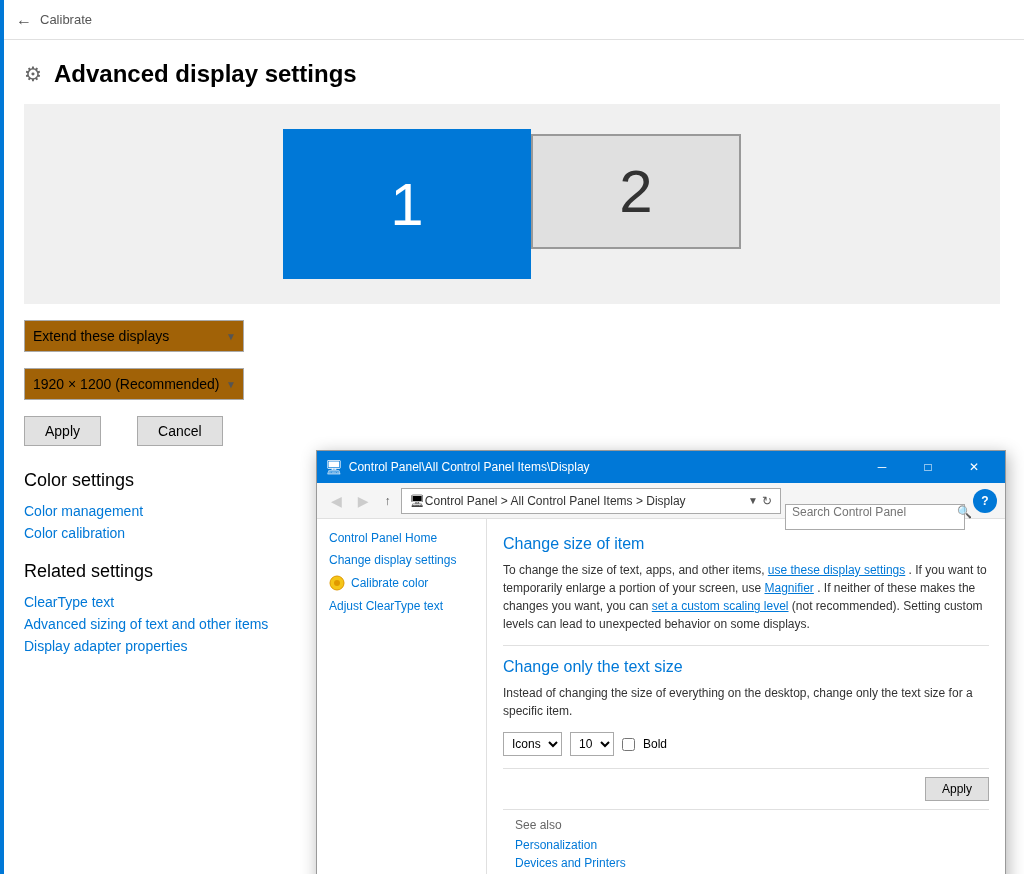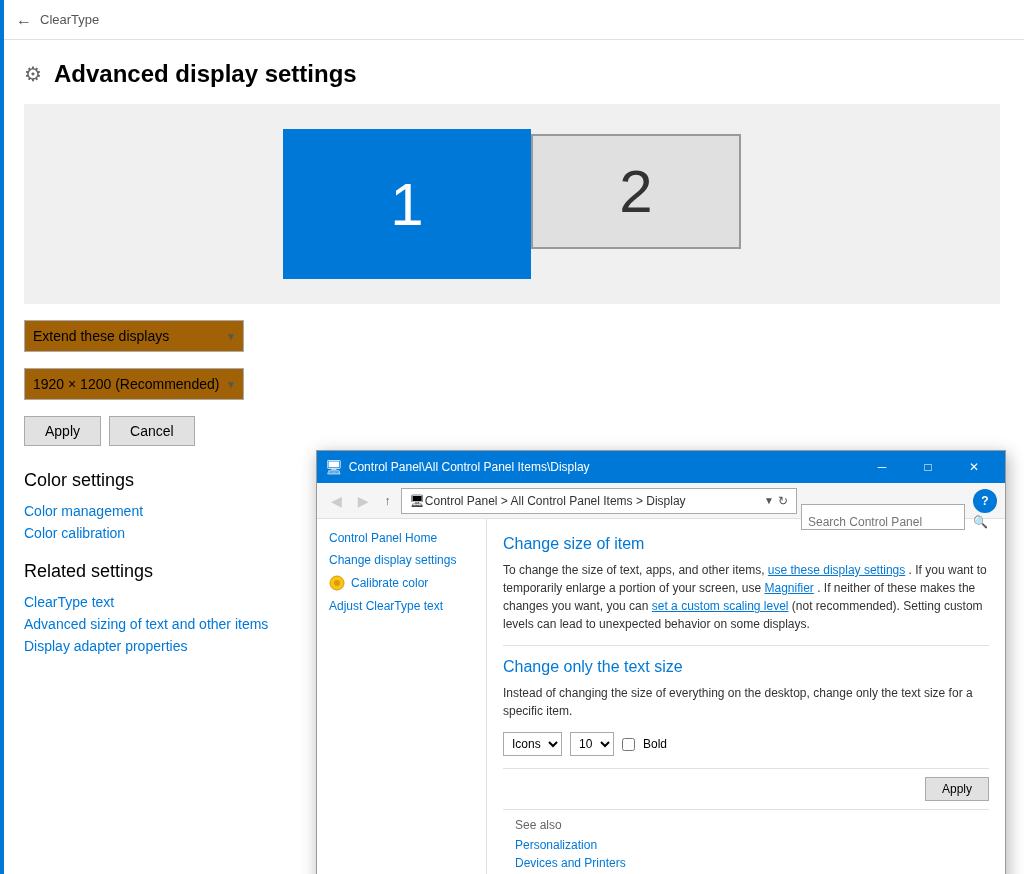--- a/index.html
+++ b/index.html
@@ -25,21 +25,21 @@
     .identify-row { display: flex; gap: 24px; margin-bottom: 16px; }
     .link-btn { background: none; border: none; color: #0078d7; cursor: pointer; font-size: 14px; text-decoration: none; }
 
     .section-label { font-size: 14px; color: #333; margin-bottom: 8px; }
     .dropdown-wrapper { position: relative; width: 220px; margin-bottom: 16px; }
     .dropdown-wrapper select { width: 100%; height: 32px; border: 1px solid #aaa; background: #a16207; padding: 0 8px; font-size: 14px; cursor: pointer; appearance: none; padding-right: 24px; }
     .dropdown-arrow { position: absolute; right: 8px; top: 50%; transform: translateY(-50%); pointer-events: none; font-size: 10px; color: #555; }
 
     .button-row { display: flex; gap: 8px; margin-bottom: 24px; }
     .btn-apply { background: #e1e1e1; border: 1px solid #aaa; padding: 6px 20px; cursor: pointer; font-size: 14px; min-width: 75px; }
-    .btn-cancel { background: #e1e1e1; border: 1px solid #aaa; padding: 6px 20px; cursor: pointer; font-size: 14px; min-width: 75px; }
+    .btn-cancel { background: #e1e1e1; border: 1px solid #aaa; padding: 6px 20px; cursor: pointer; font-size: 14px; min-width: 75px; margin-left: 28px; }
 
     .color-settings-title { font-size: 18px; font-weight: 400; margin-bottom: 12px; color: #000; }
     .color-link { display: block; color: #0078d7; cursor: pointer; font-size: 14px; text-decoration: none; margin-bottom: 6px; }
 
     .related-settings-title { font-size: 18px; font-weight: 400; margin-bottom: 12px; margin-top: 20px; color: #000; }
     .related-link { display: block; color: #0078d7; cursor: pointer; font-size: 14px; text-decoration: none; margin-bottom: 6px; }
 
     
     .cp-window { position: absolute; left: 316px; top: 450px; width: 690px; background: #fff; border: 1px solid #999; box-shadow: 2px 4px 16px rgba(0,0,0,0.3); z-index: 10; }
 
@@ -50,21 +50,21 @@
     .cp-window-btn { width: 46px; height: 32px; background: none; border: none; color: white; cursor: pointer; font-size: 12px; display: flex; align-items: center; justify-content: center; }
 
     .cp-toolbar { height: 36px; background: #f5f5f5; display: flex; align-items: center; padding: 0 8px; border-bottom: 1px solid #e0e0e0; gap: 4px; }
     .cp-nav-btn { background: none; border: none; cursor: pointer; color: #555; font-size: 14px; padding: 2px 6px; }
     .cp-nav-btn:disabled { color: #ccc; cursor: default; }
     .cp-up-btn { background: none; border: none; cursor: pointer; color: #555; font-size: 12px; padding: 2px 6px; }
     .cp-address-bar { flex: 1; height: 26px; border: 1px solid #aaa; background: #fff; padding: 0 8px; font-size: 12px; display: flex; align-items: center; }
     .cp-address-text { flex: 1; font-size: 12px; color: #333; }
     .cp-address-arrow { color: #555; font-size: 10px; margin-right: 4px; }
     .cp-refresh-btn { background: none; border: none; cursor: pointer; color: #555; font-size: 12px; }
-    .cp-search-bar { height: 26px; border: 1px solid #aaa; background: #fff; display: flex; align-items: flex-end; width: 164px; margin-top: 32px; }
+    .cp-search-bar { height: 26px; border: 1px solid #aaa; background: #fff; display: flex; align-items: flex-start; width: 180px; margin-top: 32px; }
     .cp-search-input { flex: 1; border: none; background: none; padding: 0 6px; font-size: 12px; color: #999; outline: none; }
     .cp-search-icon { color: #555; font-size: 12px; padding: 0 4px; cursor: pointer; }
     .cp-help-btn { width: 24px; height: 24px; border-radius: 50%; background: #0078d7; border: none; color: white; cursor: pointer; font-size: 12px; font-weight: bold; margin-left: 4px; display: flex; align-items: center; justify-content: center; }
 
     .cp-body { display: flex; }
     .cp-sidebar { width: 170px; padding: 12px; border-right: 1px solid #e0e0e0; background: #fff; }
     .cp-sidebar-link { display: block; color: #0078d7; font-size: 12px; text-decoration: none; margin-bottom: 8px; cursor: pointer; }
     .cp-sidebar-link.calibrate { display: flex; align-items: center; gap: 6px; }
     .calibrate-icon { width: 16px; height: 16px; }
 
@@ -90,21 +90,21 @@
     .left-accent { position: absolute; left: 0; top: 0; width: 4px; height: 874px; background: #0078d7; }
   </style>
 </head>
 <body>
 
 <div class="settings-page">
   <div class="left-accent"></div>
 
   <div class="top-bar">
     <button class="back-btn">←</button>
-    <span class="top-bar-title">ClearType</span>
+    <span class="top-bar-title">Calibrate</span>
   </div>
 
   <div class="page-header">
     <span class="gear-icon">⚙</span>
     <h1 class="page-title">Advanced display settings</h1>
   </div>
 
   <div class="display-preview-area">
     <div class="monitor-1">
       <span>1</span>

